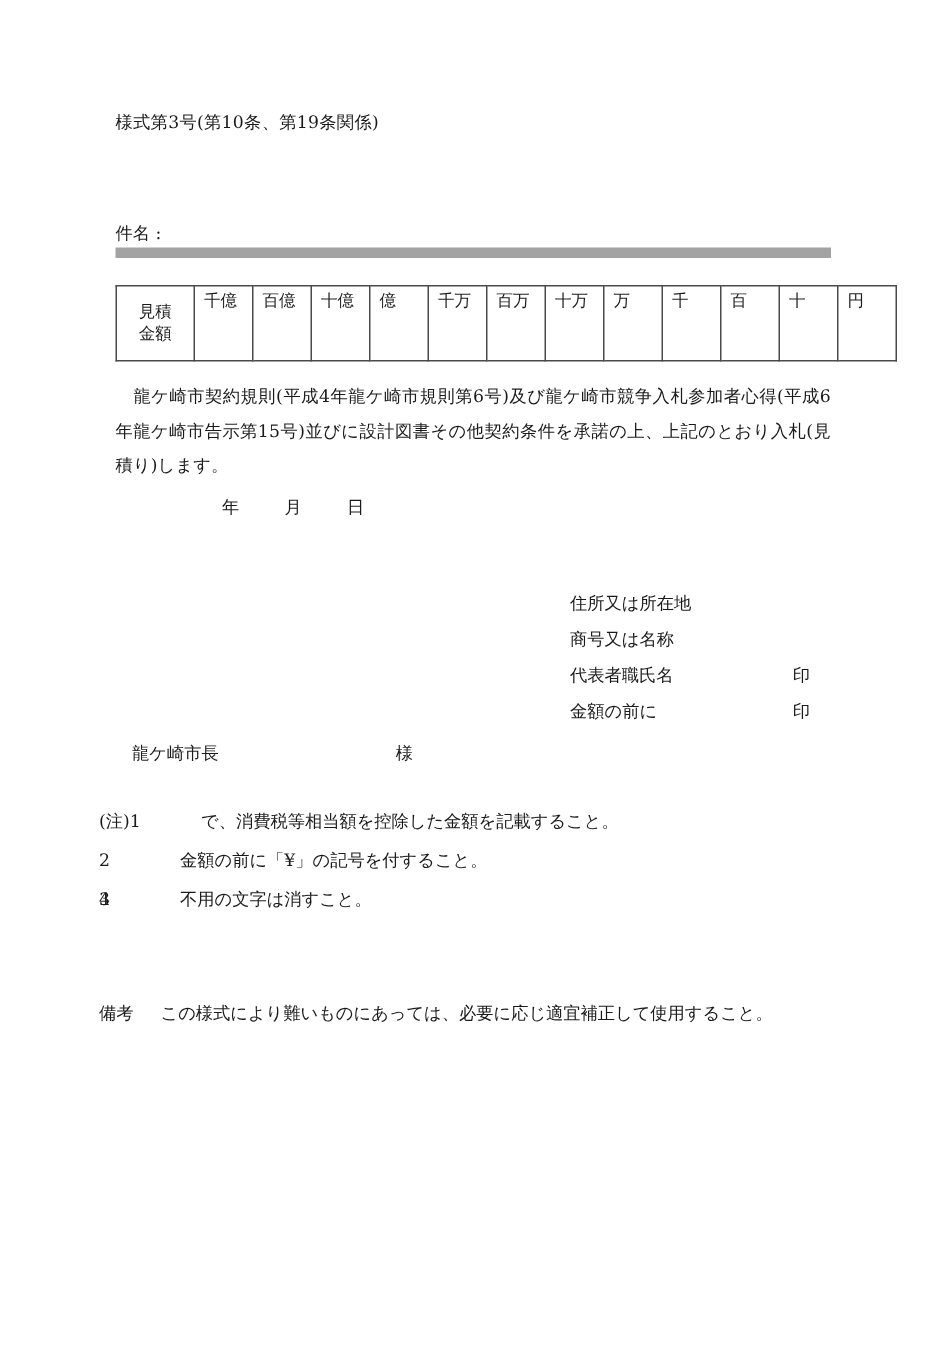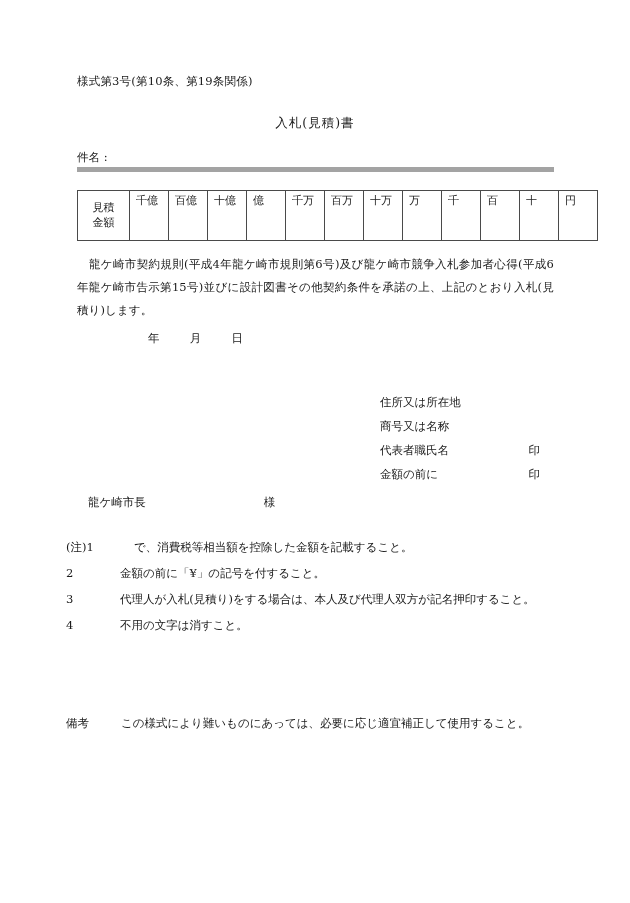--- a/index.html
+++ b/index.html
@@ -47,21 +47,21 @@
     letter-spacing: 1px;
   }
 
   
   .subject-row {
     position: absolute;
     left: 77px;
     top: 152px;
     width: 477px;
     height: 20px;
-    border-bottom: 5px solid #a3a3a3;
+    border-bottom: 7px solid #a3a3a3;
     box-sizing: border-box;
   }
   .subject-label {
     position: absolute;
     left: 0;
     bottom: 2px;
     font-size: 11.5px;
     white-space: nowrap;
   }
   .subject-value {
@@ -201,31 +201,30 @@
 
   
   .remarks {
     position: absolute;
     left: 66px;
     top: 668px;
     width: 500px;
     font-size: 11.5px;
     white-space: nowrap;
   }
-  .remarks-label { display: inline-block; margin-top: 48px; }
-  .remarks-text { display: inline-block; margin-left: 32px; }
+  .remarks-label { display: inline-block; }
+  .remarks-text { display: inline-block; margin-left: 18px; }
 </style>
 </head>
 <body>
 
 <div class="page">
 
   <div class="form-id">様式第3号(第10条、第19条関係)</div>
 
-  <div class="doc-title">入札(見積)書</div>
 
   <div class="subject-row">
     <span class="subject-label">件名 :</span>
     <span class="subject-value"></span>
   </div>
 
   <table class="amount-table">
     <tbody>
       <tr>
         <td class="head-cell" rowspan="1">
@@ -321,23 +320,20 @@
       </div>
     </div>
     <div class="note-item">
       <span class="note-marker">2</span>
       <div class="note-body">
         <span>金額の前に「¥」の記号を付すること。</span>
       </div>
     </div>
     <div class="note-item">
       <span class="note-marker">3</span>
-      <div class="note-body">
-        <span>代理人が入札(見積り)をする場合は、本人及び代理人双方が記名押印すること。</span>
-      </div>
     </div>
     <div class="note-item">
       <span class="note-marker">4</span>
       <div class="note-body">
         <span>不用の文字は消すこと。</span>
       </div>
     </div>
   </div>
 
   <div class="remarks">

